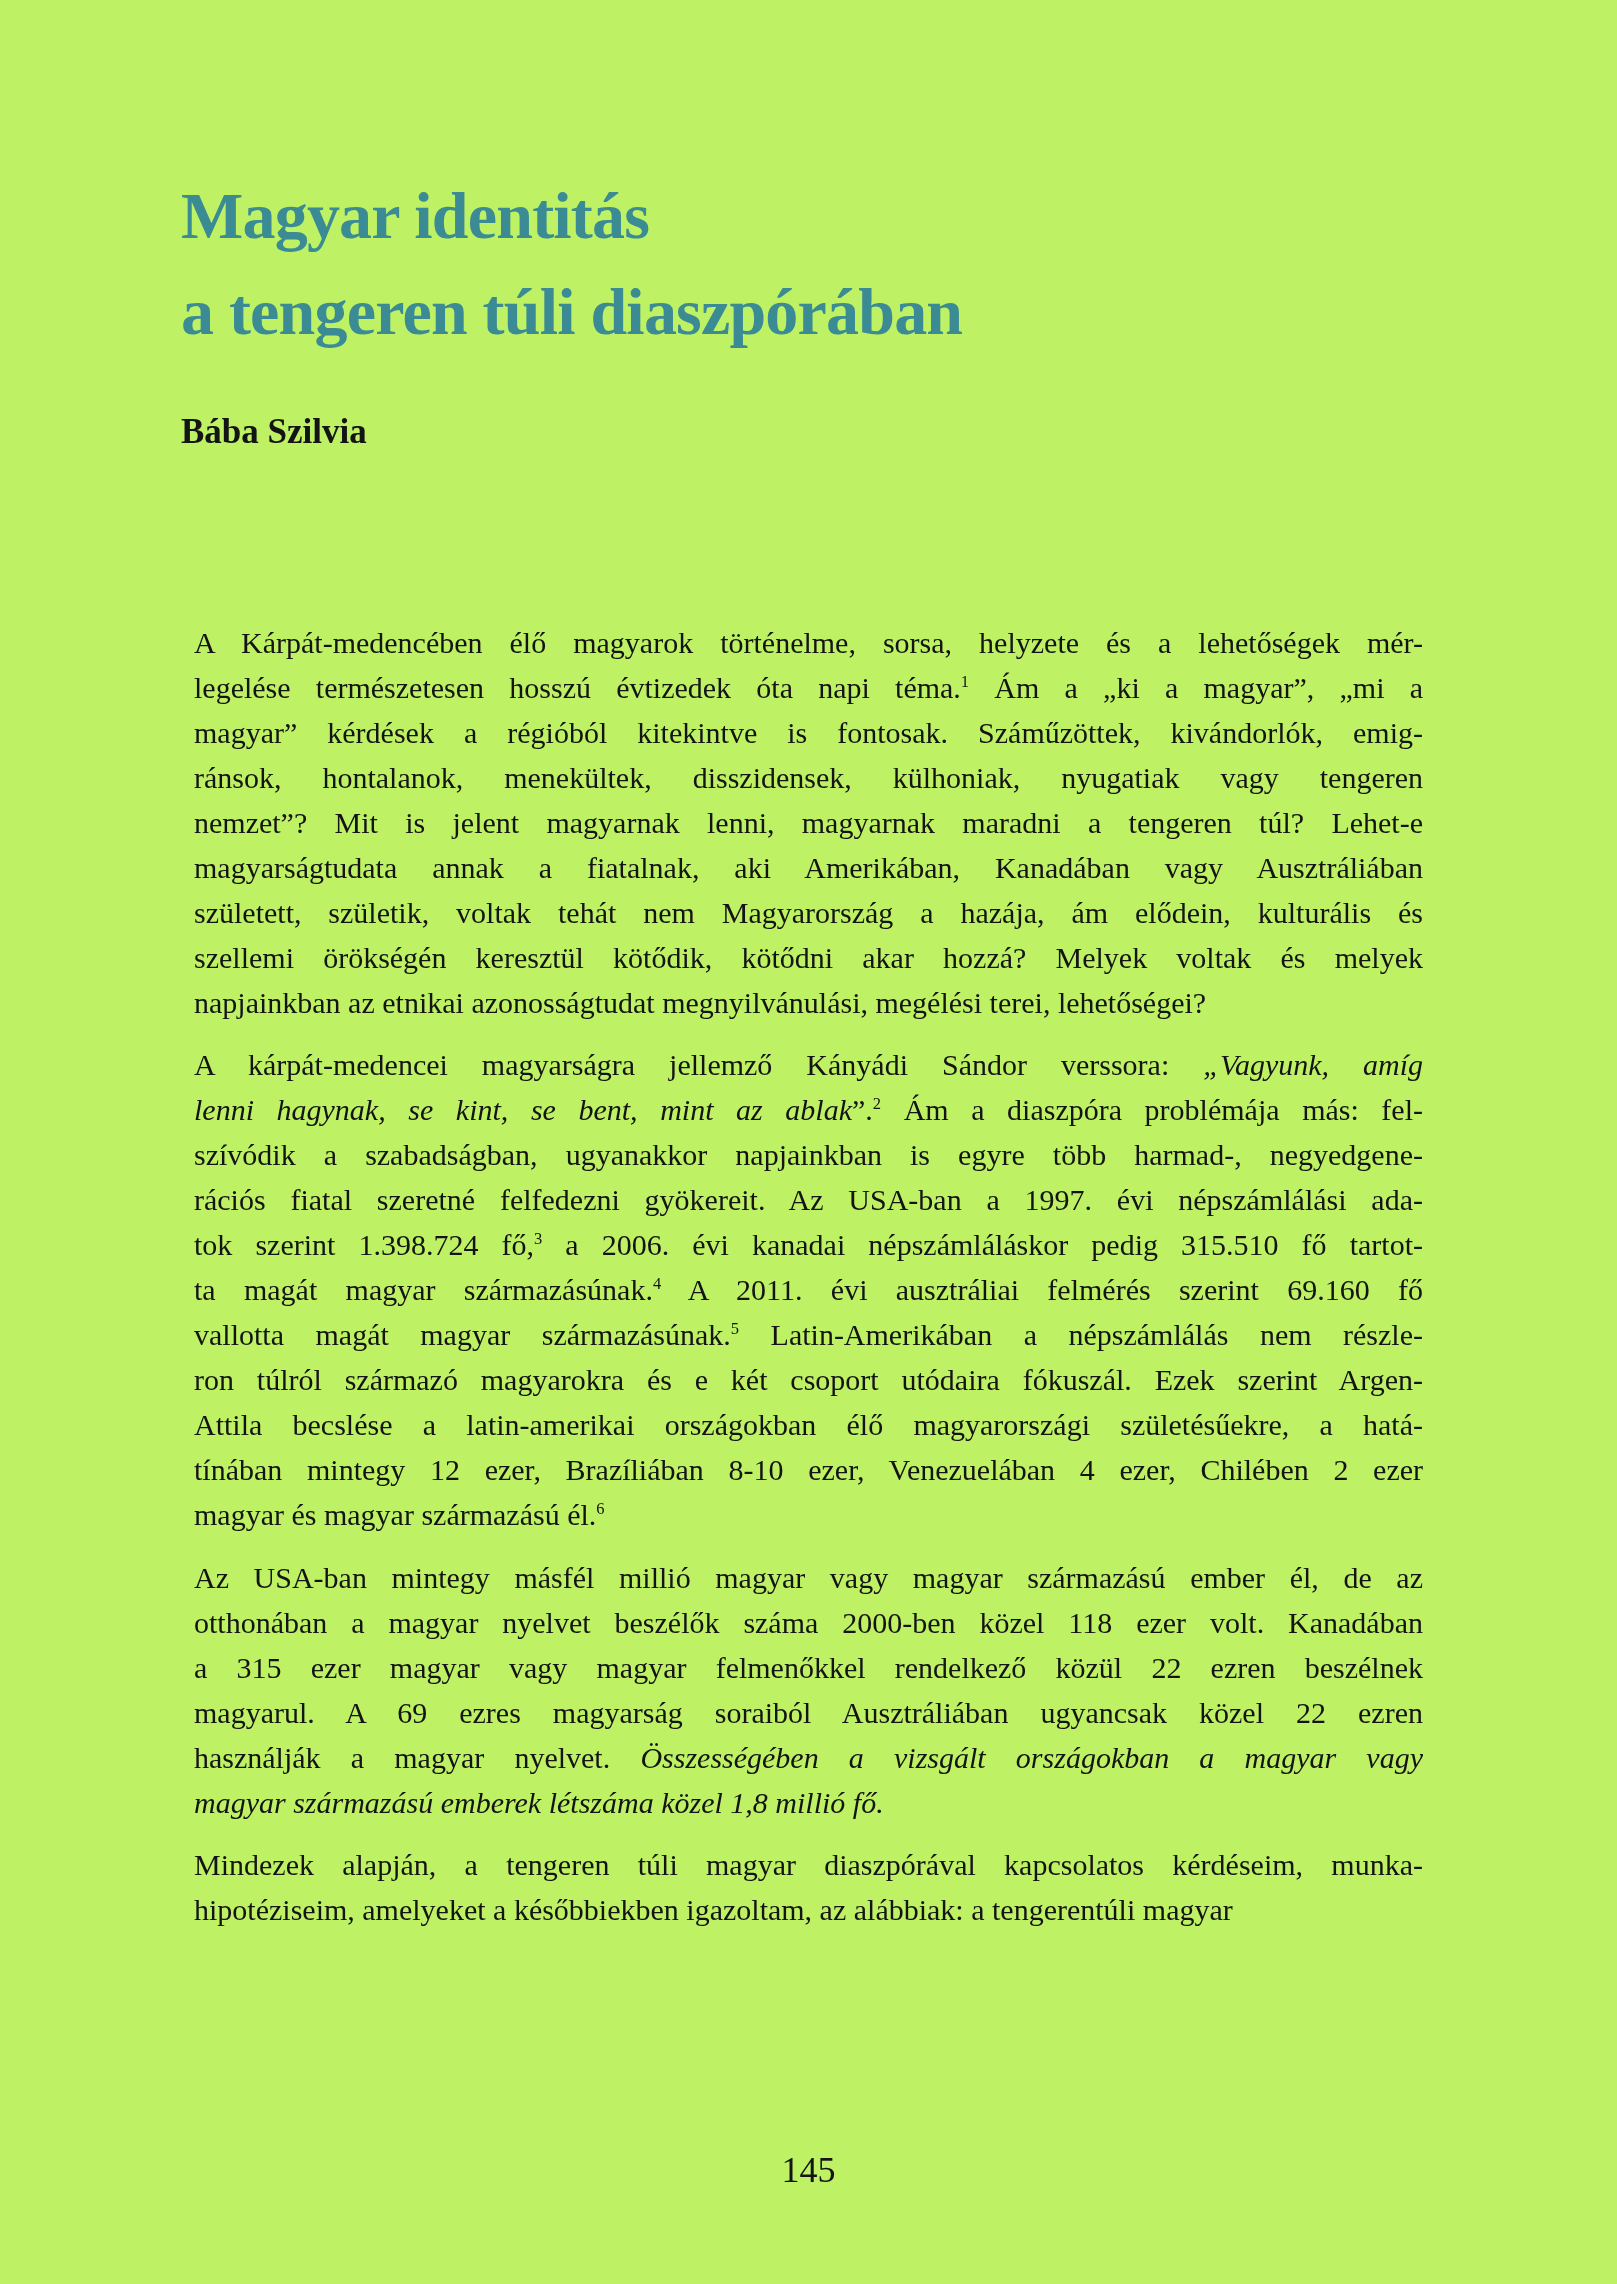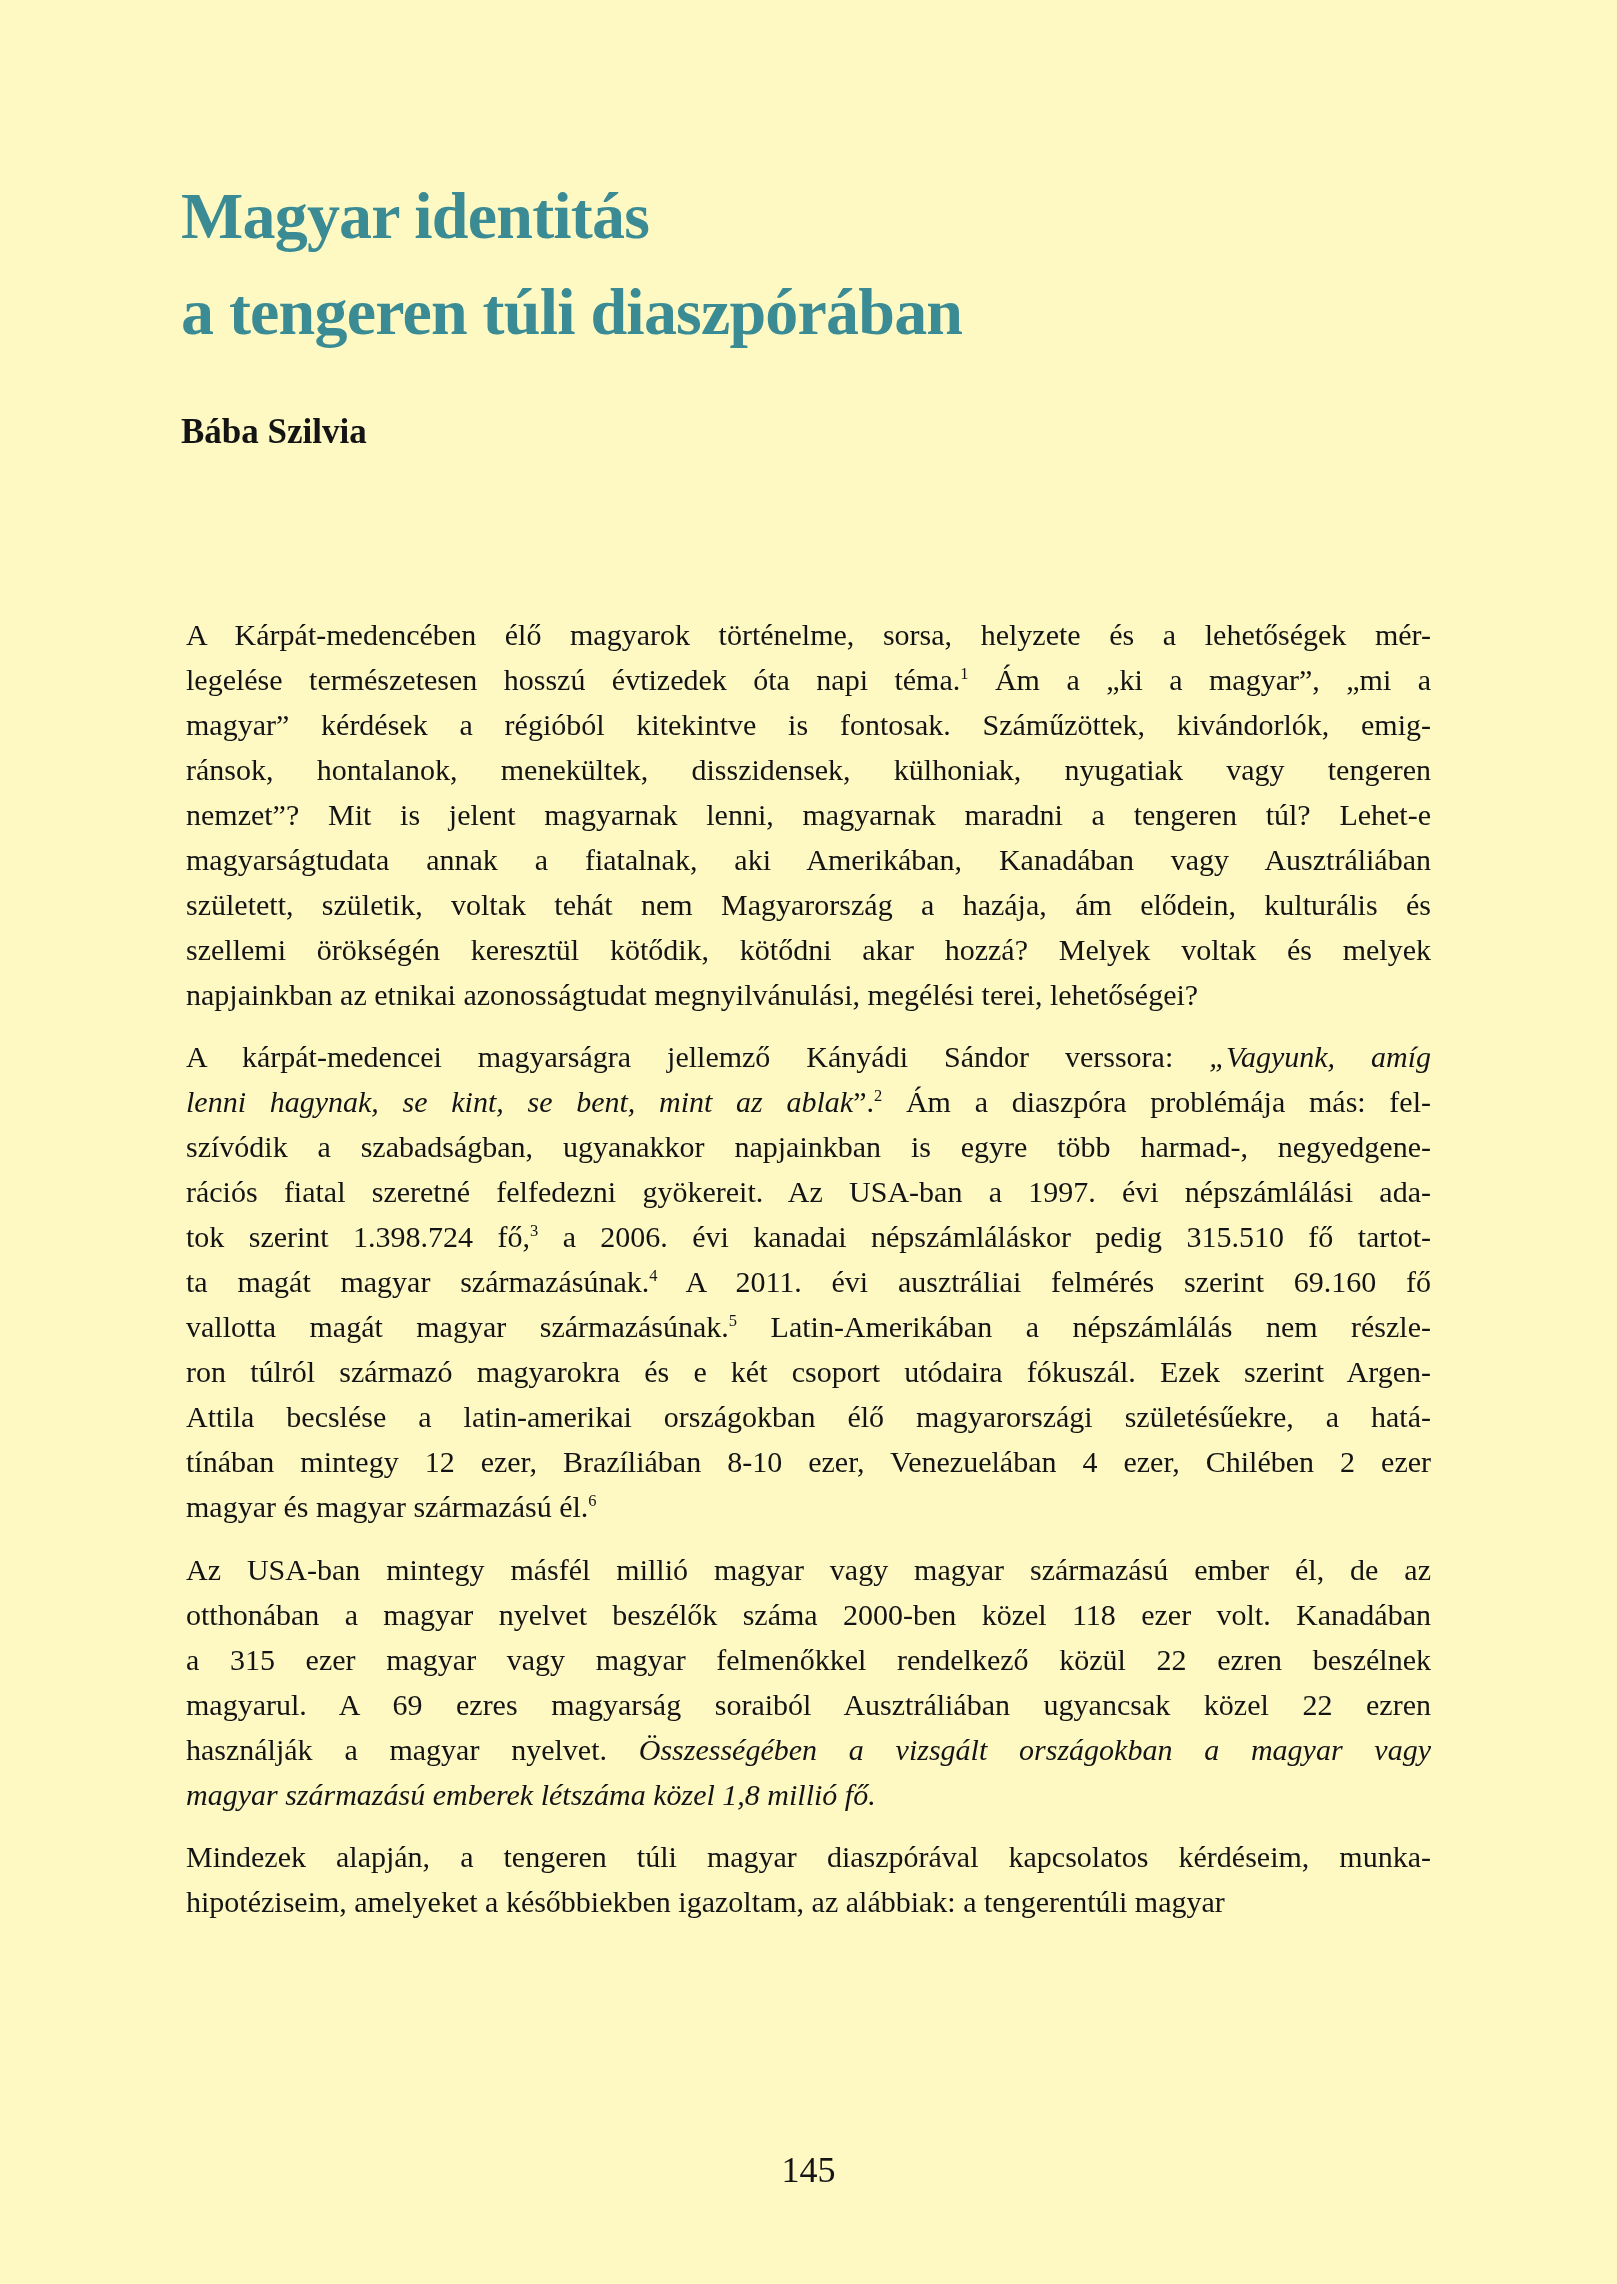--- a/index.html
+++ b/index.html
@@ -6,21 +6,21 @@
   body {
     width: 1617px; height: 2284px;
     background: #ffffff;
     font-family: "Liberation Serif", "DejaVu Serif", serif;
     color: #141414;
     position: relative;
     overflow: hidden;
   }
   .page {
     position: absolute; inset: 0;
-    background: #fef9c3;
+    background: #bef264;
   }
   .title {
     position: absolute;
     left: 181px; top: 168px;
     width: 1264px;
     font-size: 66px;
     line-height: 96px;
     font-weight: bold;
     letter-spacing: -0.8px;
   }
@@ -30,21 +30,21 @@
     width: 1264px;
     font-size: 35px;
     line-height: 45px;
     font-weight: bold;
   }
   .body-text {
     position: absolute;
     left: 178px; top: 604px;
     width: 1261px;
   }
-  .para { margin: 8px; }
+  .para { margin: 16px; }
   .para + .para { margin-top: 17.3px; }
   .line {
     height: 45px;
     line-height: 45px;
     font-size: 30px;
     text-align: justify;
     text-align-last: justify;
     overflow: visible;
     white-space: normal;
   }

